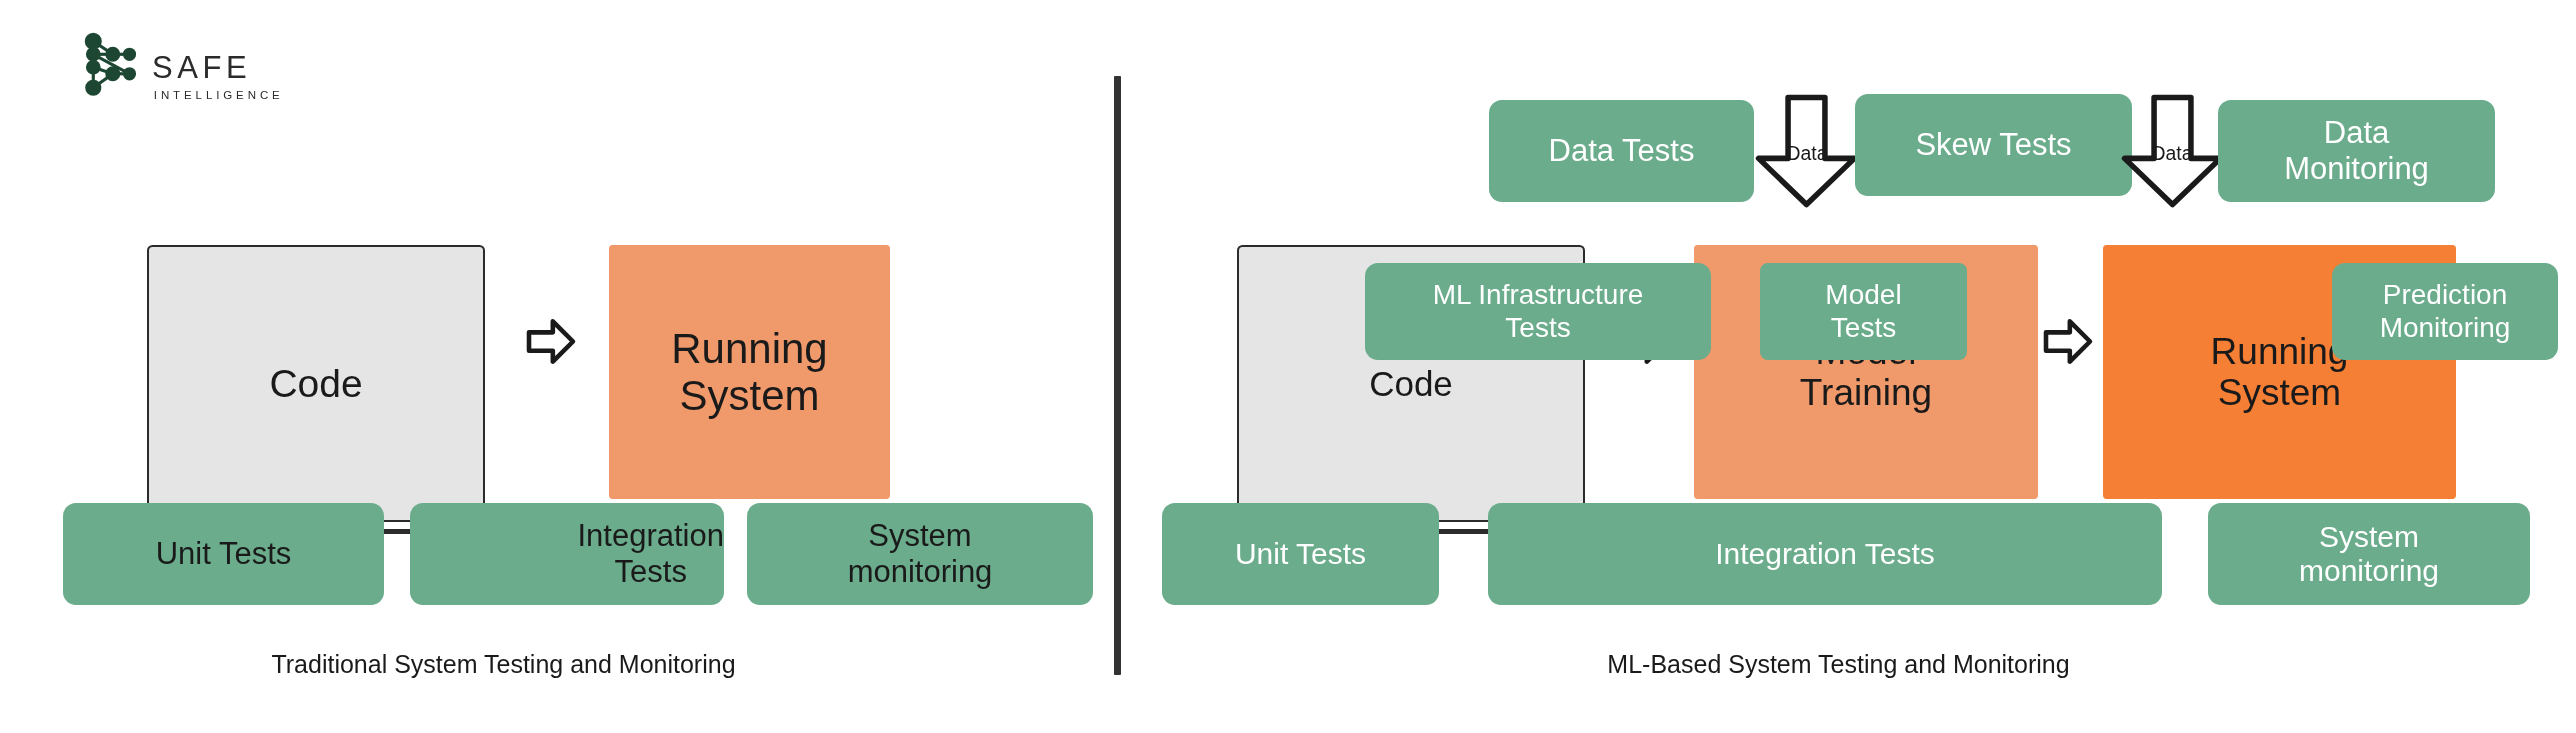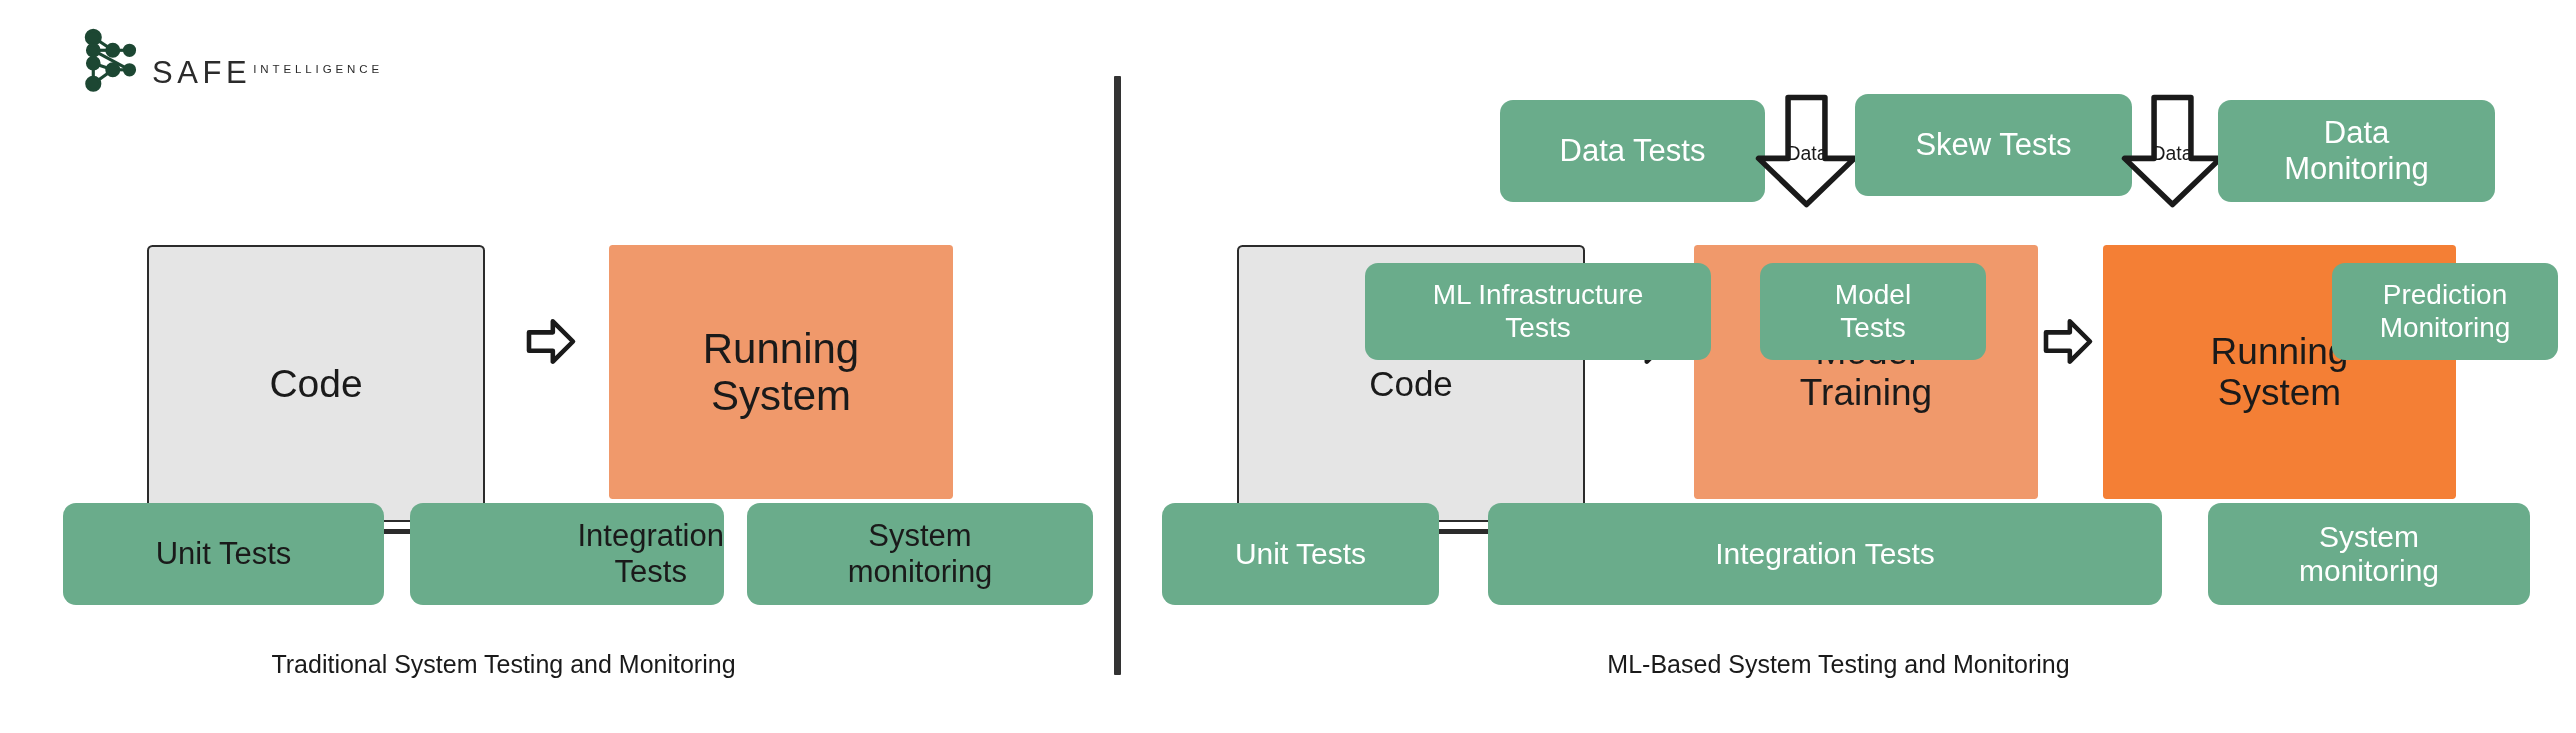--- a/index.html
+++ b/index.html
@@ -19,21 +19,21 @@
   
   #brand-logo {
     position: absolute;
     left: 83px;
     top: 28px;
     display: flex;
     align-items: center;
     gap: 15px;
   }
   #brand-logo .logo-mark { width: 54px; height: 65px; display: block; }
-  #brand-logo .logo-words { display: flex; line-height: 1; margin-top: 24px; }
+  #brand-logo .logo-words { display: flex; flex-direction: column; line-height: 1; margin-top: 24px; }
   #brand-logo .logo-safe {
     font-size: 31px;
     letter-spacing: 4.6px;
     color: #2b2b2b;
     font-family: "Liberation Sans", sans-serif;
     font-weight: 400;
   }
   #brand-logo .logo-intel {
     font-size: 11.5px;
     letter-spacing: 3.9px;
@@ -103,43 +103,43 @@
   .caption {
     position: absolute;
     font-size: 25px;
     color: #1a1a1a;
     text-align: center;
     white-space: nowrap;
   }
 
   
   #left-code-box     { left:147px;  top:245px; width:338px; height:277px; font-size:39px; }
-  #left-running-sys  { left:609px;  top:245px; width:344px; height:254px; font-size:42px; line-height:1.12; }
+  #left-running-sys  { left:609px;  top:245px; width:281px; height:254px; font-size:42px; line-height:1.12; }
   #left-unit-tests   { left:63px;   top:503px; width:321px; height:102px; font-size:31px; }
   #left-integration  { left:410px;  top:503px; width:314px; height:102px; font-size:31px; line-height:1.15;justify-content:flex-end; }
   #left-system-mon   { left:747px;  top:503px; width:346px; height:102px; font-size:31px; line-height:1.15; }
   #left-arrow        { left:525px;  top:314px; }
   #left-connector-h  { left:381px;  top:529px; width:37px;  height:4.6px; }
   #left-caption      { left:148px;  top:650px; width:711px; }
 
   
-  #r-data-tests    { left:1489px; top:100px; width:265px; height:102px; font-size:31px;margin-left:11px; }
+  #r-data-tests    { left:1489px; top:100px; width:265px; height:102px; font-size:31px; }
   #r-skew-tests    { left:1855px; top:94px; width:277px; height:102px; font-size:31px; }
   #r-data-monitor  { left:2218px; top:100px; width:277px; height:102px; font-size:31px; line-height:1.15; }
   #r-arrow-down-1  { left:1751px; top:92px; }
   #r-arrow-down-2  { left:2117px; top:92px; }
   #r-arrow-lbl-1   { left:1756px; top:142px; width:102px; }
   #r-arrow-lbl-2   { left:2121px; top:142px; width:102px; }
 
   #r-code-box      { left:1237px; top:245px; width:348px; height:277px; font-size:35px; }
   #r-model-train   { left:1694px; top:245px; width:344px; height:254px; font-size:37px; line-height:1.12; }
   #r-running-sys   { left:2103px; top:245px; width:353px; height:254px; font-size:37px; line-height:1.12; }
 
   #r-ml-infra      { left:1365px; top:263px; width:346px; height:97px; font-size:28px; line-height:1.15; }
-  #r-model-tests   { left:1760px; top:263px; width:226px; height:97px; font-size:28px; line-height:1.15; }
+  #r-model-tests   { left:1760px; top:263px; width:207px; height:97px; font-size:28px; line-height:1.15;border-radius:8px; }
   #r-pred-monitor  { left:2332px; top:263px; width:226px; height:97px; font-size:28px; line-height:1.15; }
 
   #r-arrow-right-1 { left:1619px; top:314px; }
   #r-arrow-right-2 { left:2042px; top:314px; }
 
   #r-unit-tests    { left:1162px; top:503px; width:277px; height:102px; font-size:30px; }
   #r-integration   { left:1488px; top:503px; width:674px; height:102px; font-size:30px; }
   #r-system-mon    { left:2208px; top:503px; width:322px; height:102px; font-size:30px; line-height:1.15; }
   #r-connector-h   { left:1434px; top:529px; width:57px;  height:4.6px; }
   #r-caption       { left:1404px; top:650px; width:869px; }

